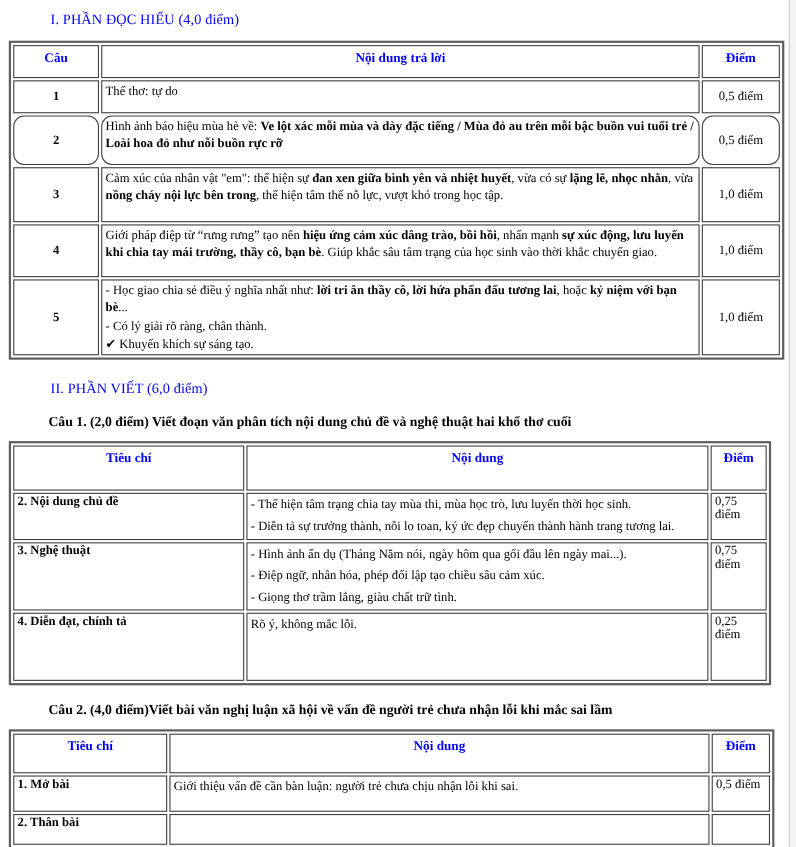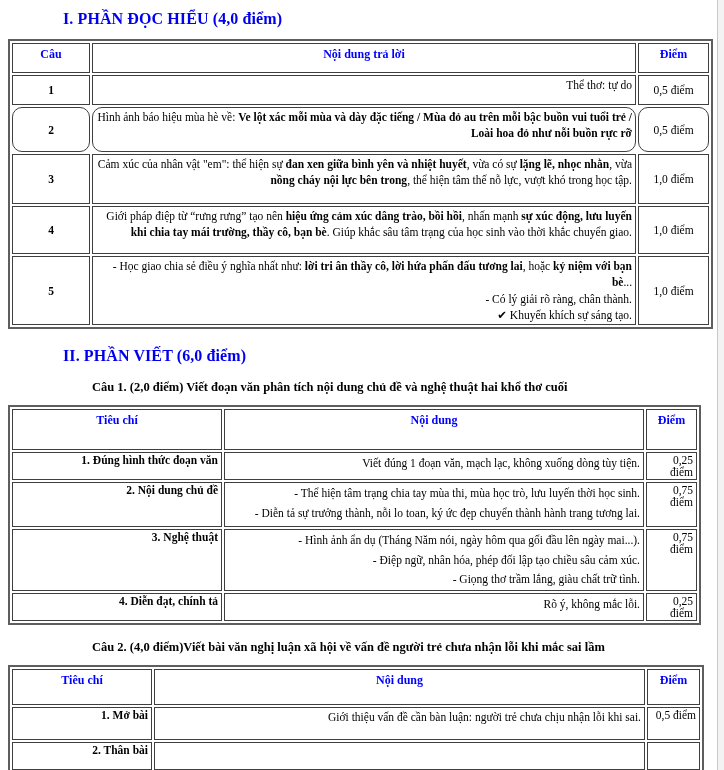--- a/index.html
+++ b/index.html
@@ -10,40 +10,40 @@
     --cell-border:#3f3f3f;
   }
   html,body{margin:0;padding:0;}
   body{
     width:724px;height:770px;position:relative;overflow:hidden;
     background:#ffffff;color:var(--body-text);
     font-family:"Liberation Serif","DejaVu Serif",serif;
   }
   .page{padding:6px 0 0 8px;width:716px;}
   .sec-title{
-    color:var(--heading-blue);font-weight:bold;font-size:16px;
-    margin:0 0 0 55px;letter-spacing:.1px;
+    color:var(--heading-blue);font-weight:normal;font-size:13px;
+    margin:0 0 0 38px;letter-spacing:.1px;
   }
   #section1-title{margin-top:4px;margin-bottom:11px;}
   #section2-title{margin-top:18px;margin-bottom:0;}
   .cau-heading{
     color:#000;font-weight:bold;font-size:12.5px;
-    margin:15px 0 10px 84px;
+    margin:15px 0 10px 36px;
   }
   table{
     border-collapse:separate;border-spacing:2px;
     border:2px solid var(--outer-border);
     background:#fff;table-layout:fixed;
   }
   th,td{border:1px solid var(--cell-border);padding:1px 3px;overflow:hidden;}
   th{
     color:var(--header-blue);font-weight:bold;font-size:12px;
     text-align:center;vertical-align:top;padding-top:3px;
   }
-  td{font-size:11.5px;vertical-align:top;text-align:right;}
+  td{font-size:11.5px;vertical-align:top;}
   td b{font-weight:bold;}
   td.b{font-weight:bold;}
   .line{line-height:1.42;}
   
   .t1{width:705px;}
   .t1 col.c1{width:78px;} .t1 col.c3{width:71px;}
   .t1 thead th{height:24px;}
   .t1 tbody tr:nth-child(1) td{height:26px;}
   .t1 tbody tr:nth-child(2) td{height:41px;border-radius:10px;}
   .t1 tbody tr:nth-child(3) td{height:46px;}
@@ -147,27 +147,20 @@
       </colgroup>
     <thead>
       <tr>
         <th>Tiêu chí</th>
         <th>Nội dung</th>
         <th>Điểm</th>
       </tr>
     </thead>
     <tbody>
         <tr>
-          <td class="col-tieu_chi b">1. Đúng hình thức đoạn văn</td>
-          <td class="col-content">
-            <div class="line"><span>Viết đúng 1 đoạn văn, mạch lạc, không xuống dòng tùy tiện.</span></div>
-          </td>
-          <td class="col-diem">0,25 điểm</td>
-        </tr>
-        <tr>
           <td class="col-tieu_chi b">2. Nội dung chủ đề</td>
           <td class="col-content">
             <div class="line"><span>- Thể hiện tâm trạng chia tay mùa thi, mùa học trò, lưu luyến thời học sinh.</span></div>
             <div class="line"><span>- Diễn tả sự trưởng thành, nỗi lo toan, ký ức đẹp chuyển thành hành trang tương lai.</span></div>
           </td>
           <td class="col-diem">0,75 điểm</td>
         </tr>
         <tr>
           <td class="col-tieu_chi b">3. Nghệ thuật</td>
           <td class="col-content">

